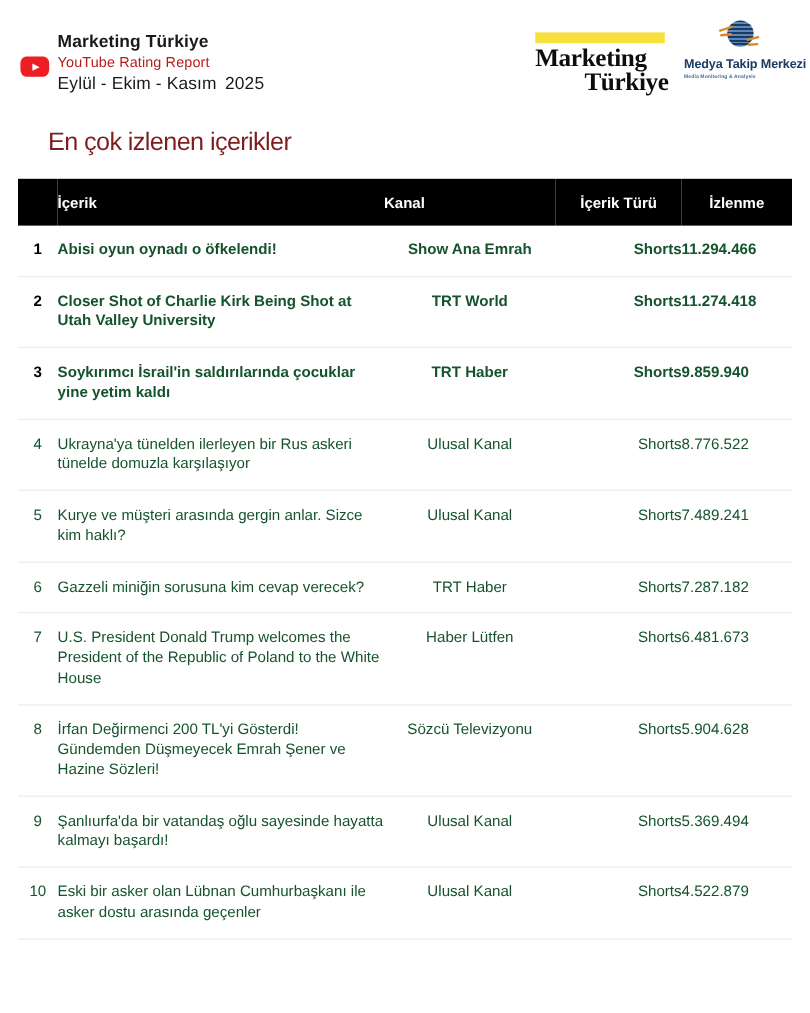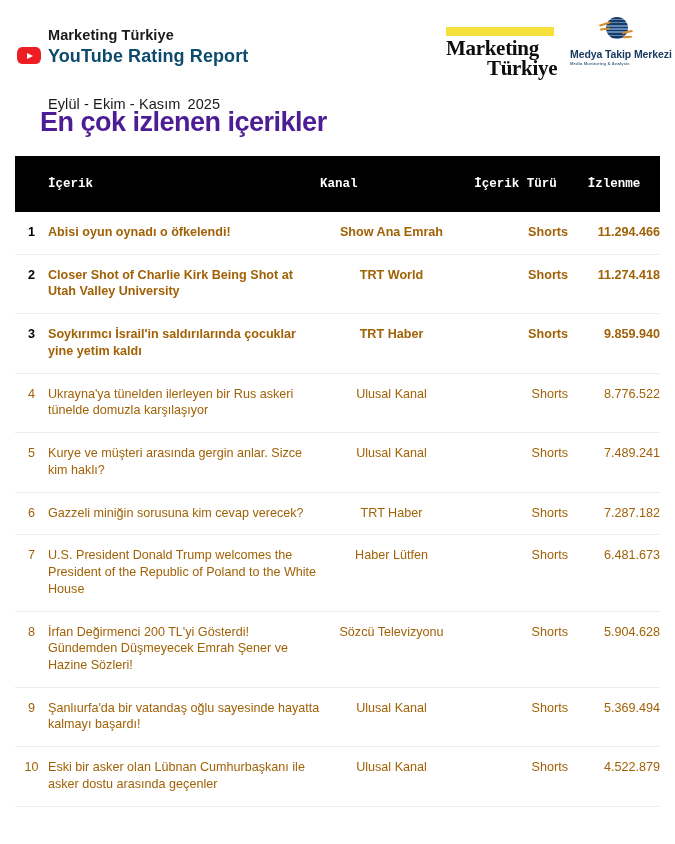--- a/index.html
+++ b/index.html
@@ -27,32 +27,31 @@
     top: 26px;
     line-height: 1.32;
   }
   .brand-line-1 {
     font-size: 14.5px;
     font-weight: 600;
     color: #1a1a1a;
     letter-spacing: 0.1px;
   }
   .brand-line-2 {
-    font-size: 18px;
-    font-weight: 700;
-    color: #0c4a6e;
+    font-size: 12px;
+    font-weight: 400;
+    color: #b91c1c;
     letter-spacing: 0.1px;
     position: relative;
   }
   .brand-line-3 {
     font-size: 14.5px;
     font-weight: 400;
     color: #1a1a1a;
     letter-spacing: 0.1px;
-    margin-top: 26px;
   }
   .brand-line-3 .year {
     margin-left: 7px;
   }
   .yt-icon {
     position: absolute;
     left: -31px;
     top: 2px;
     width: 24px;
     height: 17px;
@@ -147,72 +146,71 @@
     font-weight: bold;
     color: #4a6c93;
     letter-spacing: 0.1px;
     margin-top: 1px;
     white-space: nowrap;
   }
 
   
   .page-title {
     margin: 12px 0 0 40px;
-    font-size: 27px;
-    font-weight: bold;
+    font-size: 21px;
+    font-weight: normal;
     letter-spacing: -0.5px;
-    color: #4c1d95;
+    color: #7f1d1d;
   }
 
   
   .table-wrap {
     margin: 18px 15px 0 15px;
     width: 645px;
   }
   table.rank {
     width: 100%;
     border-collapse: collapse;
     table-layout: fixed;
   }
   table.rank thead th {
     background: #000000;
     color: #ffffff;
     font-size: 12.5px;
     font-weight: bold;
-    height: 56px;
+    height: 39px;
     vertical-align: middle;
     padding: 0;
-    font-family: Liberation Mono, monospace;
   }
   th.h-rank    { width: 33px; }
   th.h-content { width: 272px; text-align: left; }
   th.h-channel { width: 143px; text-align: left; }
   th.h-type    { width: 105px; text-align: center; }
   th.h-views   { width: 92px;  text-align: center; }
 
   table.rank tbody td {
     border-bottom: 1px solid #ececec;
     padding: 12px 0 13px 0;
     vertical-align: top;
     font-size: 12.6px;
     line-height: 1.33;
-    color: #a16207;
+    color: #14532d;
   }
   td.c-rank {
     text-align: center;
     color: #3c3c3c;
     padding-left: 0;
   }
   td.c-content {
     text-align: left;
     padding-right: 18px;
   }
   td.c-channel { text-align: center; }
   td.c-type    { text-align: right; }
-  td.c-views   { text-align: right; }
+  td.c-views   { text-align: left; }
 
   tr.is-bold td {
     font-weight: bold;
     color: #000000;
   }
   tr.is-bold td.c-rank { color: #000000; }
 
   td.muted { color: #9a9a9a; }
 </style>
 </head>

